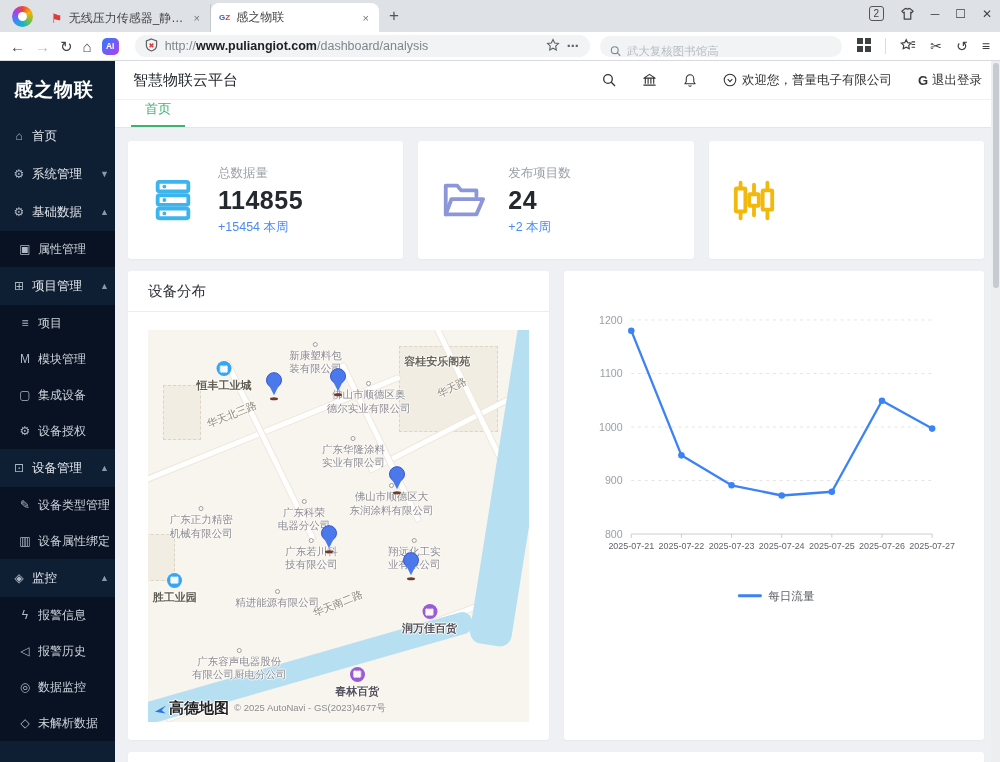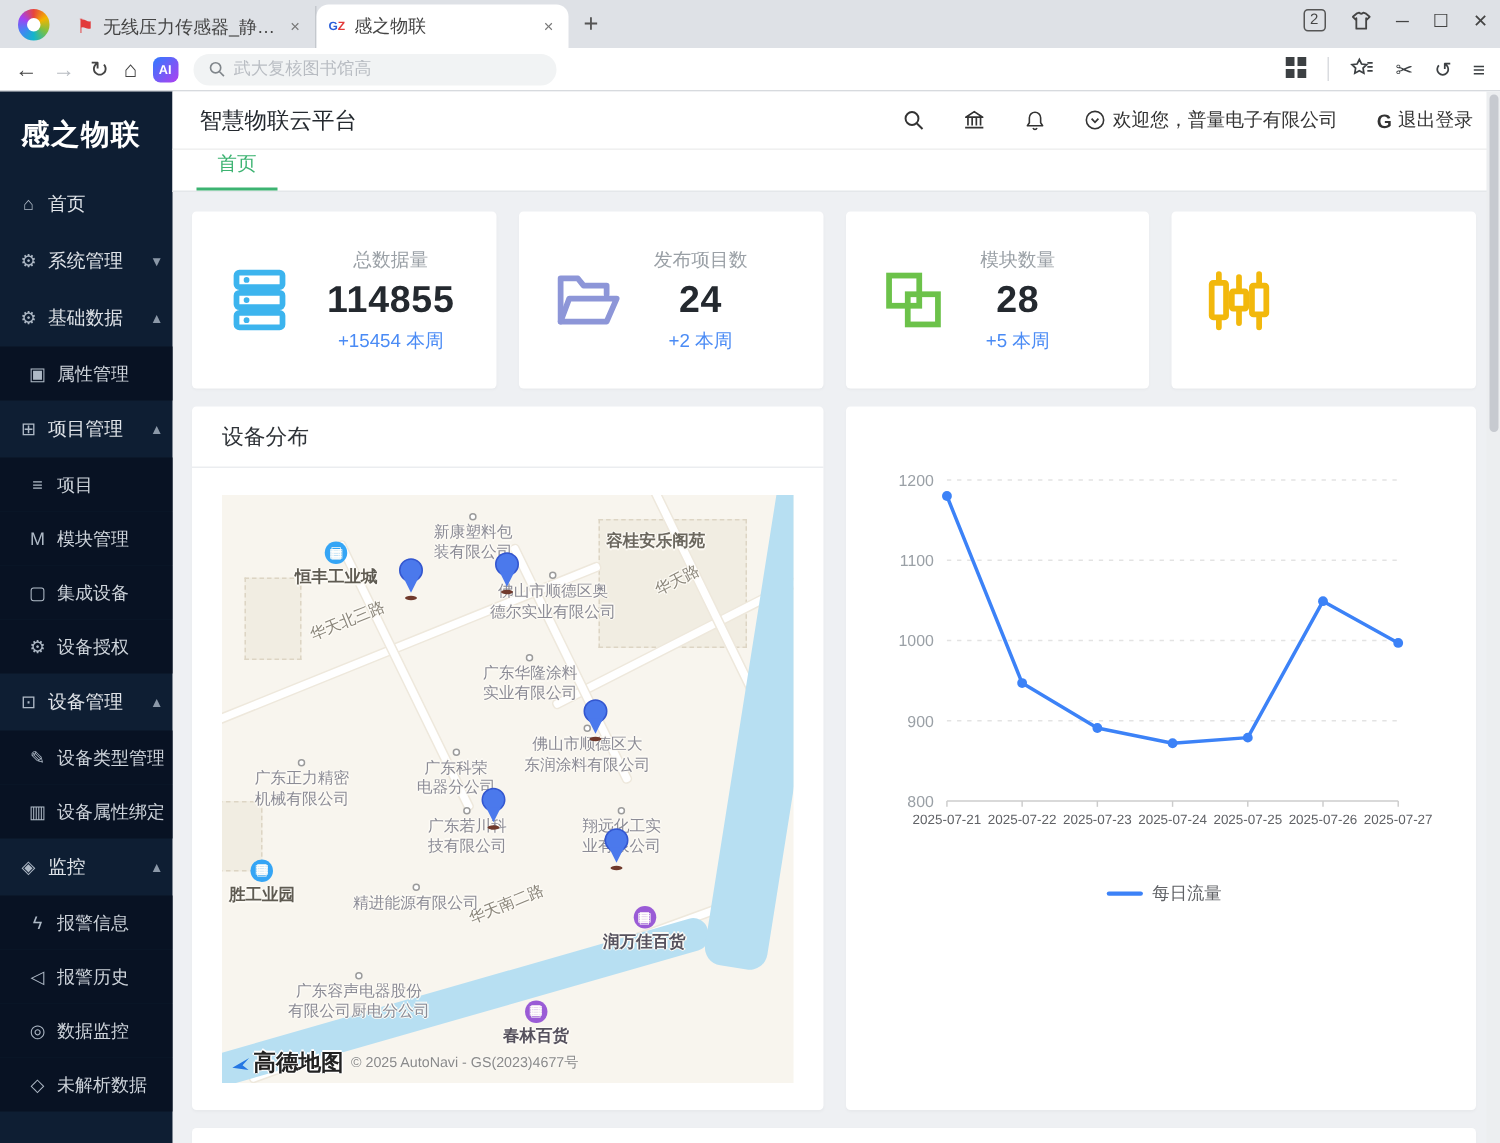--- a/index.html
+++ b/index.html
@@ -27,21 +27,21 @@
 
   .toolbar { height:28px; background:#fff; display:flex; align-items:center; padding:0 10px; gap:10px; }
   .navbtn { font-size:15px; color:#444; line-height:1; }
   .navbtn.fwd { color:#b8bcc2; }
   .ai-badge { width:17px; height:17px; border-radius:5px; background:linear-gradient(135deg,#2f7bff,#b03ff0); color:#fff; font-size:8.5px; font-weight:bold; display:flex; align-items:center; justify-content:center; }
   .urlbox { flex:1; max-width:455px; height:22px; background:#f1f3f4; border-radius:12px; display:flex; align-items:center; padding:0 10px; gap:7px; font-size:12.5px; margin-left:6px; }
   .urlbox .scheme, .urlbox .path { color:#80868b; }
   .urlbox .host { color:#202124; font-weight:bold; }
   .urlbox .spacer { flex:1; }
   .dotsicon { color:#5f6368; letter-spacing:1px; font-weight:bold; font-size:12px; }
-  .searchbox { width:242px; height:21px; background:#f1f3f4; border-radius:12px; display:flex; align-items:center; padding:0 10px; gap:6px; }
+  .searchbox { width:242px; height:21px; background:#f1f3f4; border-radius:12px; display:flex; align-items:flex-end; padding:0 10px; gap:6px; }
   .searchbox input { border:none; outline:none; background:transparent; font-size:11.5px; color:#333; width:100%; font-family:inherit; }
   .searchbox input::placeholder { color:#b9bdc3; }
   .tool-right { display:flex; align-items:center; gap:14px; margin-left:auto; color:#3c4043; }
   .tool-right .divider { width:1px; height:16px; background:#dadce0; }
   .tool-right .g { font-size:14px; }
 
   
   .app { display:flex; height:702px; background:#eef0f3; position:relative; border-top:1px solid #d7dade; }
   .sidebar { width:115px; background:#0e1e33; flex:0 0 auto; display:flex; flex-direction:column; }
   .logo { color:#fff; font-size:19px; font-weight:bold; padding:16px 0 14px 14px; letter-spacing:1px; }
@@ -60,21 +60,21 @@
   .welcome { display:flex; align-items:center; gap:5px; font-size:12.5px; }
   .logoutwrap { display:flex; align-items:center; gap:4px; font-size:12.5px; }
   .gicon { font-size:13px; font-weight:bold; color:#333; }
 
   .tabbar { height:29px; background:#fff; border-top:1px solid #f0f0f0; border-bottom:1px solid #e4e7ea; display:flex; align-items:flex-end; padding:0 16px; flex:0 0 auto; }
   .pagetab { color:#3cb371; font-size:13px; padding:0 14px 7px; border-bottom:2px solid #3cb371; }
 
   .content { flex:1; padding:13px 16px 0 13px; overflow:hidden; }
 
   
-  .cards { display:flex; gap:15px; margin-bottom:12px;text-align:center; }
+  .cards { display:flex; gap:15px; margin-bottom:12px; }
   .card { flex:1; background:#fff; border-radius:3px; height:118px; display:flex; align-items:center; padding:0 18px 0 22px; gap:22px; box-shadow:0 1px 2px rgba(0,0,0,.03); }
   .card .cicon { flex:0 0 auto; display:flex; }
   .card .ctext { display:flex; flex-direction:column; gap:4px; }
   .card .clabel { color:#9aa0a6; font-size:12.5px; }
   .card .cvalue { color:#24292f; font-size:25px; font-weight:bold; letter-spacing:.5px; }
   .card .cdelta { color:#4a8bf5; font-size:12.5px; }
 
   
   .panels { display:flex; gap:15px; }
   .panel { background:#fff; border-radius:3px; flex:1; min-width:0; box-shadow:0 1px 2px rgba(0,0,0,.03); }
@@ -144,20 +144,38 @@
       <span class="wbtn">✕</span>
     </div>
   </div>
 
   <div class="toolbar">
     <span class="navbtn">←</span>
     <span class="navbtn fwd">→</span>
     <span class="navbtn">↻</span>
     <span class="navbtn">⌂</span>
     <span class="ai-badge">AI</span>
+    <div class="urlbox">
+      <span>
+        <svg width="13" height="14" viewBox="0 0 14 15">
+            <path d="M7 1 L12.5 3 V8 C12.5 11 10 13 7 14 C4 13 1.5 11 1.5 8 V3 Z" fill="none" stroke="#5f6368" stroke-width="1.3"></path>
+            <path d="M5 6 l4 4 M9 6 l-4 4" stroke="#e23a3a" stroke-width="1.6"></path>
+          </svg>
+      </span>
+      <span>
+        <span class="scheme">http://</span><span class="host">www.puliangiot.com</span><span class="path">/dashboard/analysis</span>
+      </span>
+      <span class="spacer"></span>
+      <span>
+        <svg width="14" height="14" viewBox="0 0 16 16" fill="none" stroke="#5f6368" stroke-width="1.3">
+            <path d="M8 1.8 l1.9 3.9 4.3 .6 -3.1 3 .7 4.3 L8 11.6 4.2 13.6 l.7-4.3 -3.1-3 4.3-.6z"></path>
+          </svg>
+      </span>
+      <span class="dotsicon">⋯</span>
+    </div>
     <div class="searchbox">
       <svg width="12" height="12" viewBox="0 0 14 14">
           <circle cx="6" cy="6" r="4.3" fill="none" stroke="#80868b" stroke-width="1.4"></circle>
           <path d="M9.3 9.3 L13 13" stroke="#80868b" stroke-width="1.4"></path>
         </svg>
       <input placeholder="武大复核图书馆高" style="">
     </div>
     <div class="tool-right">
       <span>
         <svg width="14" height="14" viewBox="0 0 14 14">
@@ -323,33 +341,20 @@
             <span class="cicon">
               <svg viewBox="0 0 48 48" width="46" height="46" fill="none" stroke="#8d96d8" stroke-width="4" stroke-linejoin="round" stroke-linecap="round">
                 <path d="M6 39 V9 h12 l4 5 h16 v6"></path>
                 <path d="M6 39 l6-16 h33 l-7 16z"></path>
               </svg>
             </span>
             <span class="ctext">
               <span class="clabel">发布项目数</span>
               <span class="cvalue">24</span>
               <span class="cdelta">+2 本周</span>
-            </span>
-          </div>
-          <div class="card">
-            <span class="cicon">
-              <svg viewBox="0 0 48 48" width="46" height="46" fill="none" stroke="#6cc24a" stroke-width="4">
-                <rect x="7" y="7" width="21" height="21"></rect>
-                <rect x="20" y="20" width="21" height="21"></rect>
-              </svg>
-            </span>
-            <span class="ctext">
-              <span class="clabel">模块数量</span>
-              <span class="cvalue">28</span>
-              <span class="cdelta">+5 本周</span>
             </span>
           </div>
           <div class="card">
             <span class="cicon">
               <svg viewBox="0 0 48 48" width="46" height="46" fill="none" stroke="#f2b80c" stroke-width="4" stroke-linecap="round">
                 <path d="M10 6 v5 M10 37 v6"></path>
                 <rect x="5" y="12" width="10" height="24" rx="1"></rect>
                 <path d="M24 8 v9 M24 31 v9"></path>
                 <rect x="19" y="18" width="10" height="12" rx="1"></rect>
                 <path d="M38 6 v7 M38 35 v8"></path>

